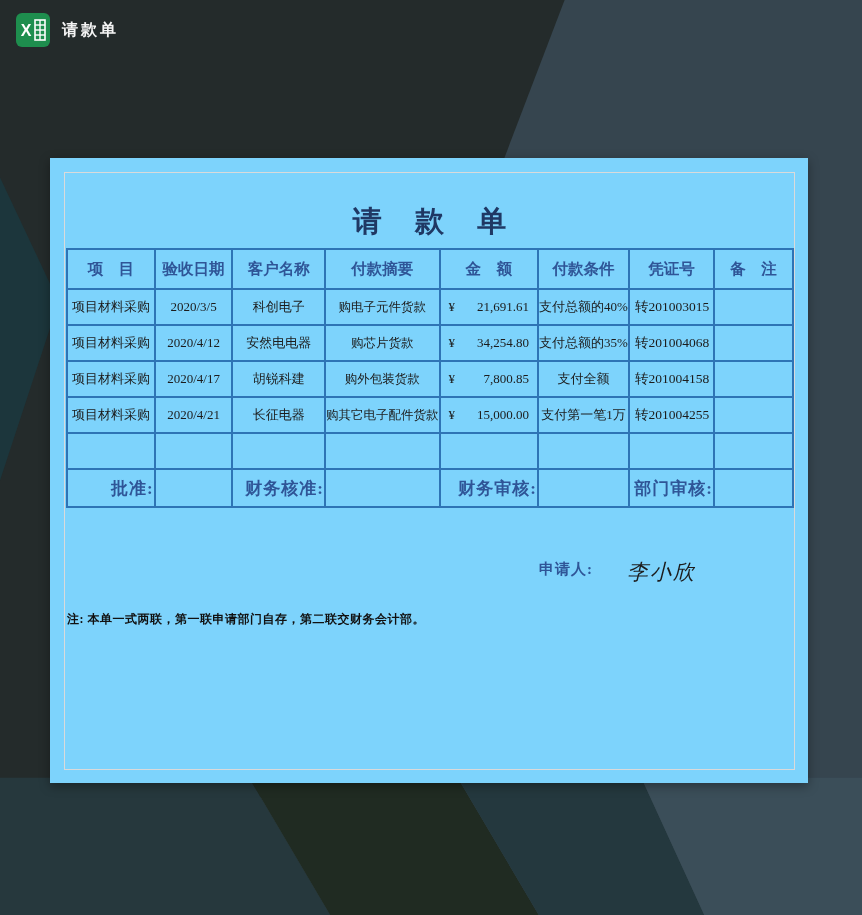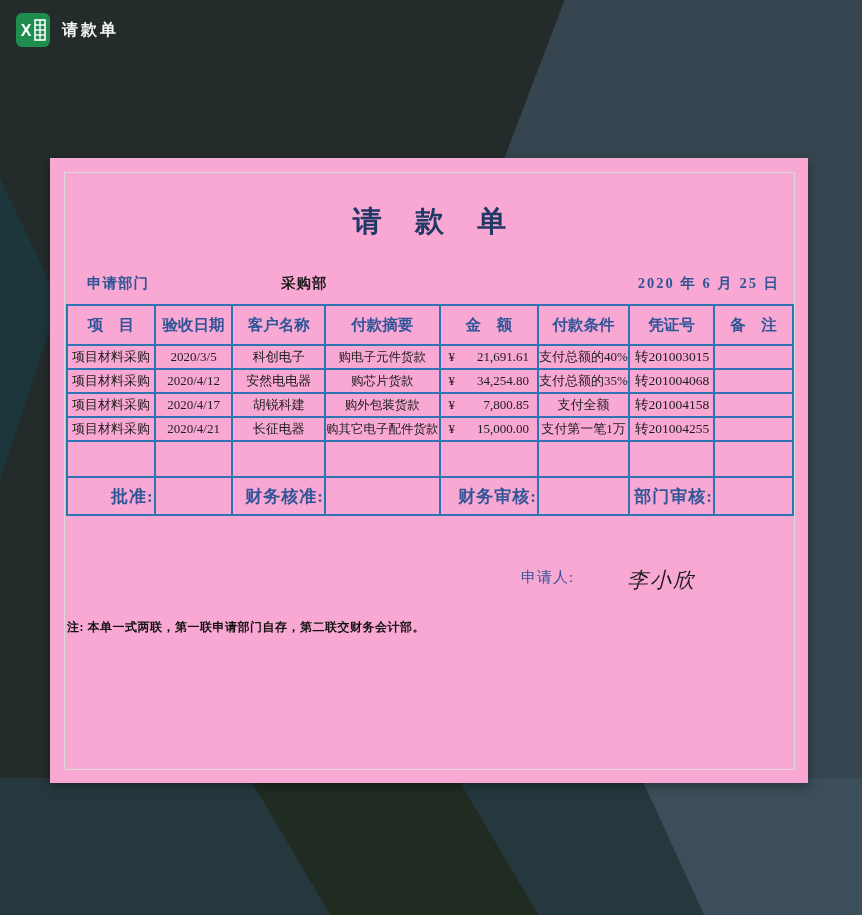--- a/index.html
+++ b/index.html
@@ -17,50 +17,50 @@
   .bg-teal-mid{background:#24383e;clip-path:polygon(53.1% 85%,74.4% 85%,81.7% 100%,62.5% 100%);}
   .bg-light-wedge{background:#3b4e59;clip-path:polygon(74.4% 85%,100% 85%,100% 100%,81.7% 100%);}
 
   
   .titlebar{position:absolute;left:16px;top:13px;display:flex;align-items:center;gap:12px;z-index:5;}
   .excel-icon{width:34px;height:34px;display:block;}
   .titlebar-label{color:#f4f4f4;font-size:16px;font-weight:bold;letter-spacing:3px;
     font-family:"Liberation Sans","DejaVu Sans",sans-serif;}
 
   
-  .card{position:absolute;left:50px;top:158px;width:758px;height:625px;background:#f9a8d4;
+  .card{position:absolute;left:50px;top:158px;width:758px;height:625px;background:#7dd3fc;
     box-shadow:0 3px 10px rgba(0,0,0,0.35);z-index:4;}
   .card-inner{position:absolute;left:14px;top:14px;right:13px;bottom:13px;
     border:1px solid #dadada;box-sizing:border-box;}
 
   .doc-title{margin-top:29px;text-align:center;color:#1f3864;font-size:29px;font-weight:bold;
     letter-spacing:13px;padding-left:13px;}
 
   .info-row{position:relative;height:24px;margin-top:32px;font-size:14.5px;}
   .info-dept-label{position:absolute;left:22px;top:0;color:#2f5597;font-weight:bold;letter-spacing:1px;}
   .info-dept-value{position:absolute;left:216px;top:0;color:#1c1c1c;font-weight:bold;letter-spacing:1px;}
   .info-date{position:absolute;right:14px;top:0;color:#2f5597;font-weight:bold;letter-spacing:2px;}
 
   table.request{border-collapse:collapse;margin:6px 0 0 1px;table-layout:fixed;}
   table.request td,table.request th{border:2px solid #2e74b5;padding:0;overflow:hidden;
     white-space:nowrap;}
   tr.hdr{height:40px;}
   tr.hdr th{color:#2f5597;font-size:15.5px;font-weight:bold;text-align:center;}
-  tr.data{height:24px;}
+  tr.data{height:36px;}
   tr.data td{color:#1c1c1c;font-size:13px;text-align:center;}
   tr.data td.summary{font-size:12.5px;border-radius:10px;}
   tr.data td.amount{padding:0 8px;}
   tr.data td.amount .acc{display:flex;justify-content:space-between;align-items:center;}
   tr.data td.voucher{text-align:left;padding-left:5px;font-size:13.5px;}
   tr.empty{height:36px;}
   tr.footer{height:38px;}
   tr.footer td{color:#2f5597;font-size:17px;font-weight:bold;text-align:right;letter-spacing:1px;}
 
   .applicant-row{position:relative;height:30px;margin-top:50px;}
-  .applicant-label{position:absolute;left:456px;top:2px;color:#2f5597;font-size:15px;font-weight:normal;letter-spacing:1px;}
+  .applicant-label{position:absolute;left:474px;top:2px;color:#2f5597;font-size:15px;font-weight:bold;letter-spacing:1px;}
   .applicant-name{position:absolute;left:562px;top:0;color:#1c1c1c;font-size:21px;letter-spacing:2px;font-style:italic;}
 
   .doc-note{margin:23px 0 0 2px;color:#111;font-size:12px;font-weight:bold;letter-spacing:0.5px;}
 </style>
 </head>
 <body>
 
 <div class="bg-layer bg-charcoal"></div>
 <div class="bg-layer bg-teal-tri"></div>
 <div class="bg-layer bg-teal-bl"></div>
@@ -79,25 +79,20 @@
     <text x="10" y="23" text-anchor="middle" font-family="Liberation Sans, DejaVu Sans, sans-serif" font-size="16" font-weight="bold" fill="#ffffff">X</text>
   </svg>
   <span class="titlebar-label">请款单</span>
 </div>
 
 <div class="card">
   <div class="card-inner">
 
     <div class="doc-title">请 款 单</div>
 
-    <div class="info-row">
-      <span class="info-dept-label">申请部门</span>
-      <span class="info-dept-value">采购部</span>
-      <span class="info-date">2020 年 6 月 25  日</span>
-    </div>
 
     <table class="request">
       <colgroup>
         <col style="width:88px">
           <col style="width:78px">
           <col style="width:93px">
           <col style="width:113px">
         <col style="width:99px">
           <col style="width:91px">
           <col style="width:85px">

